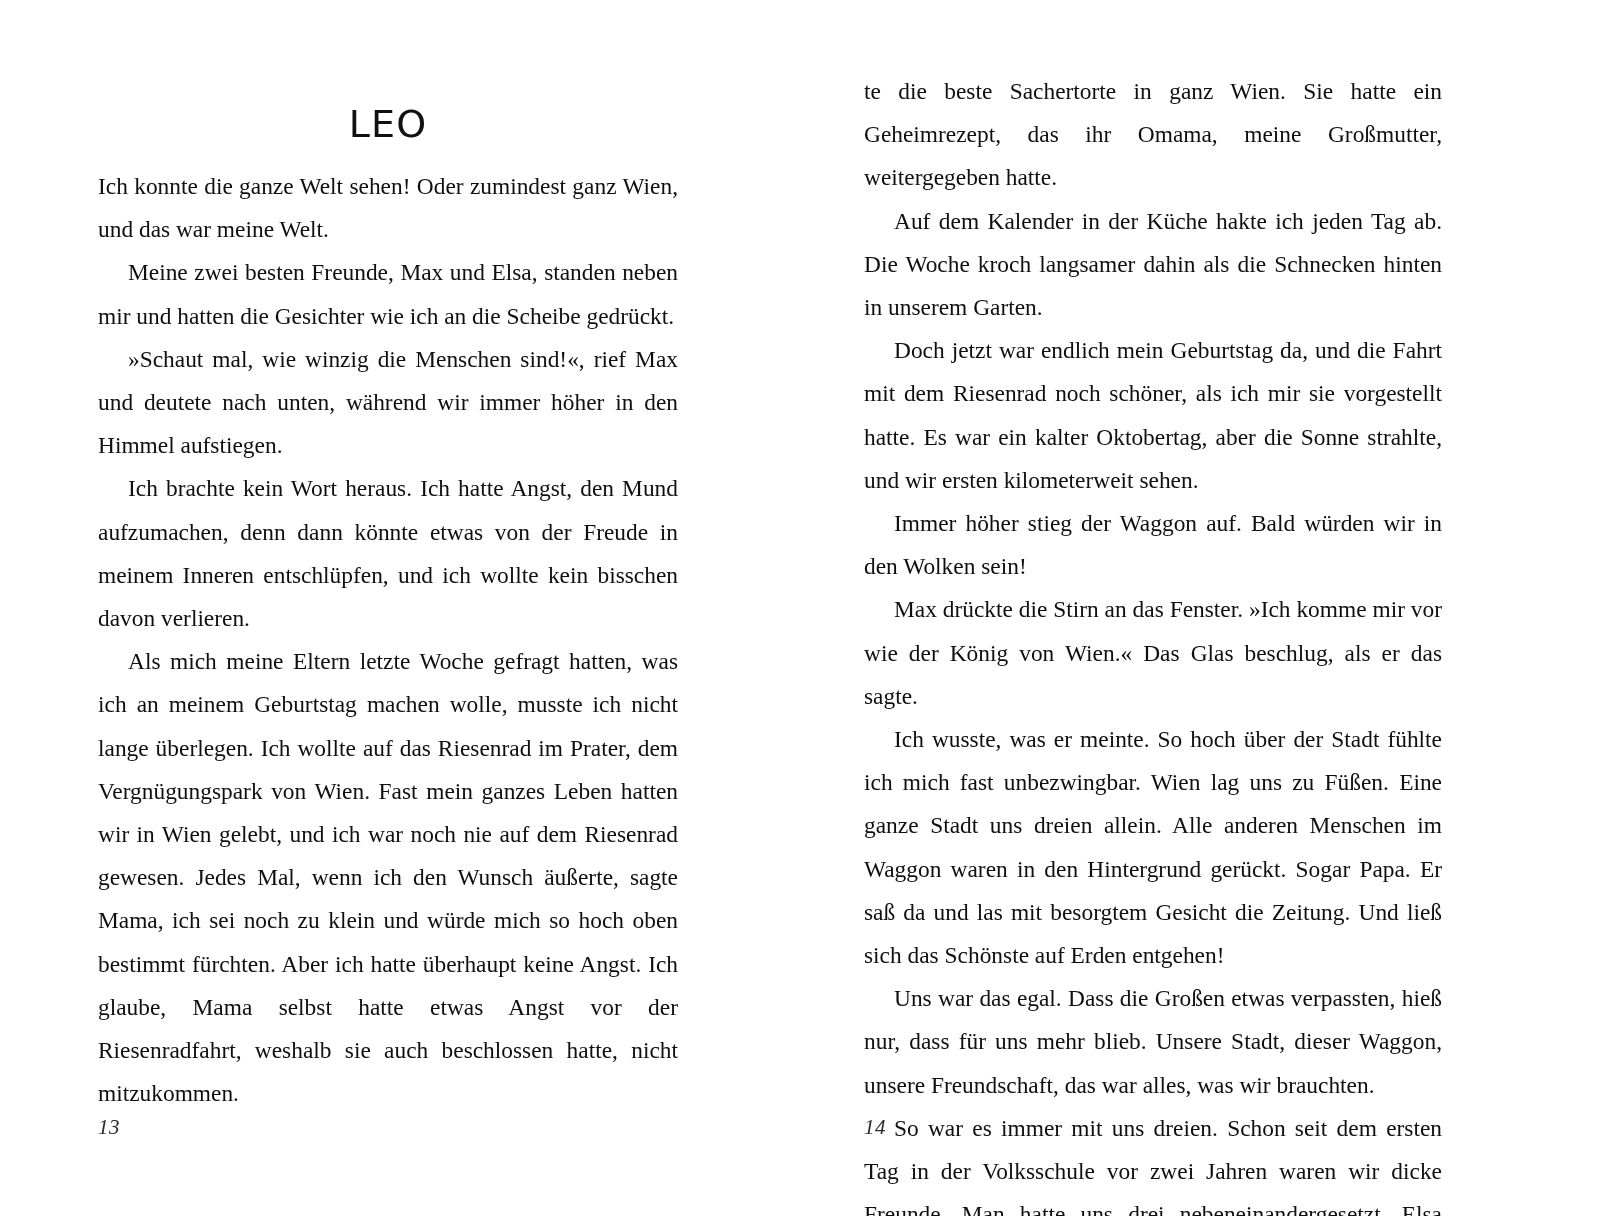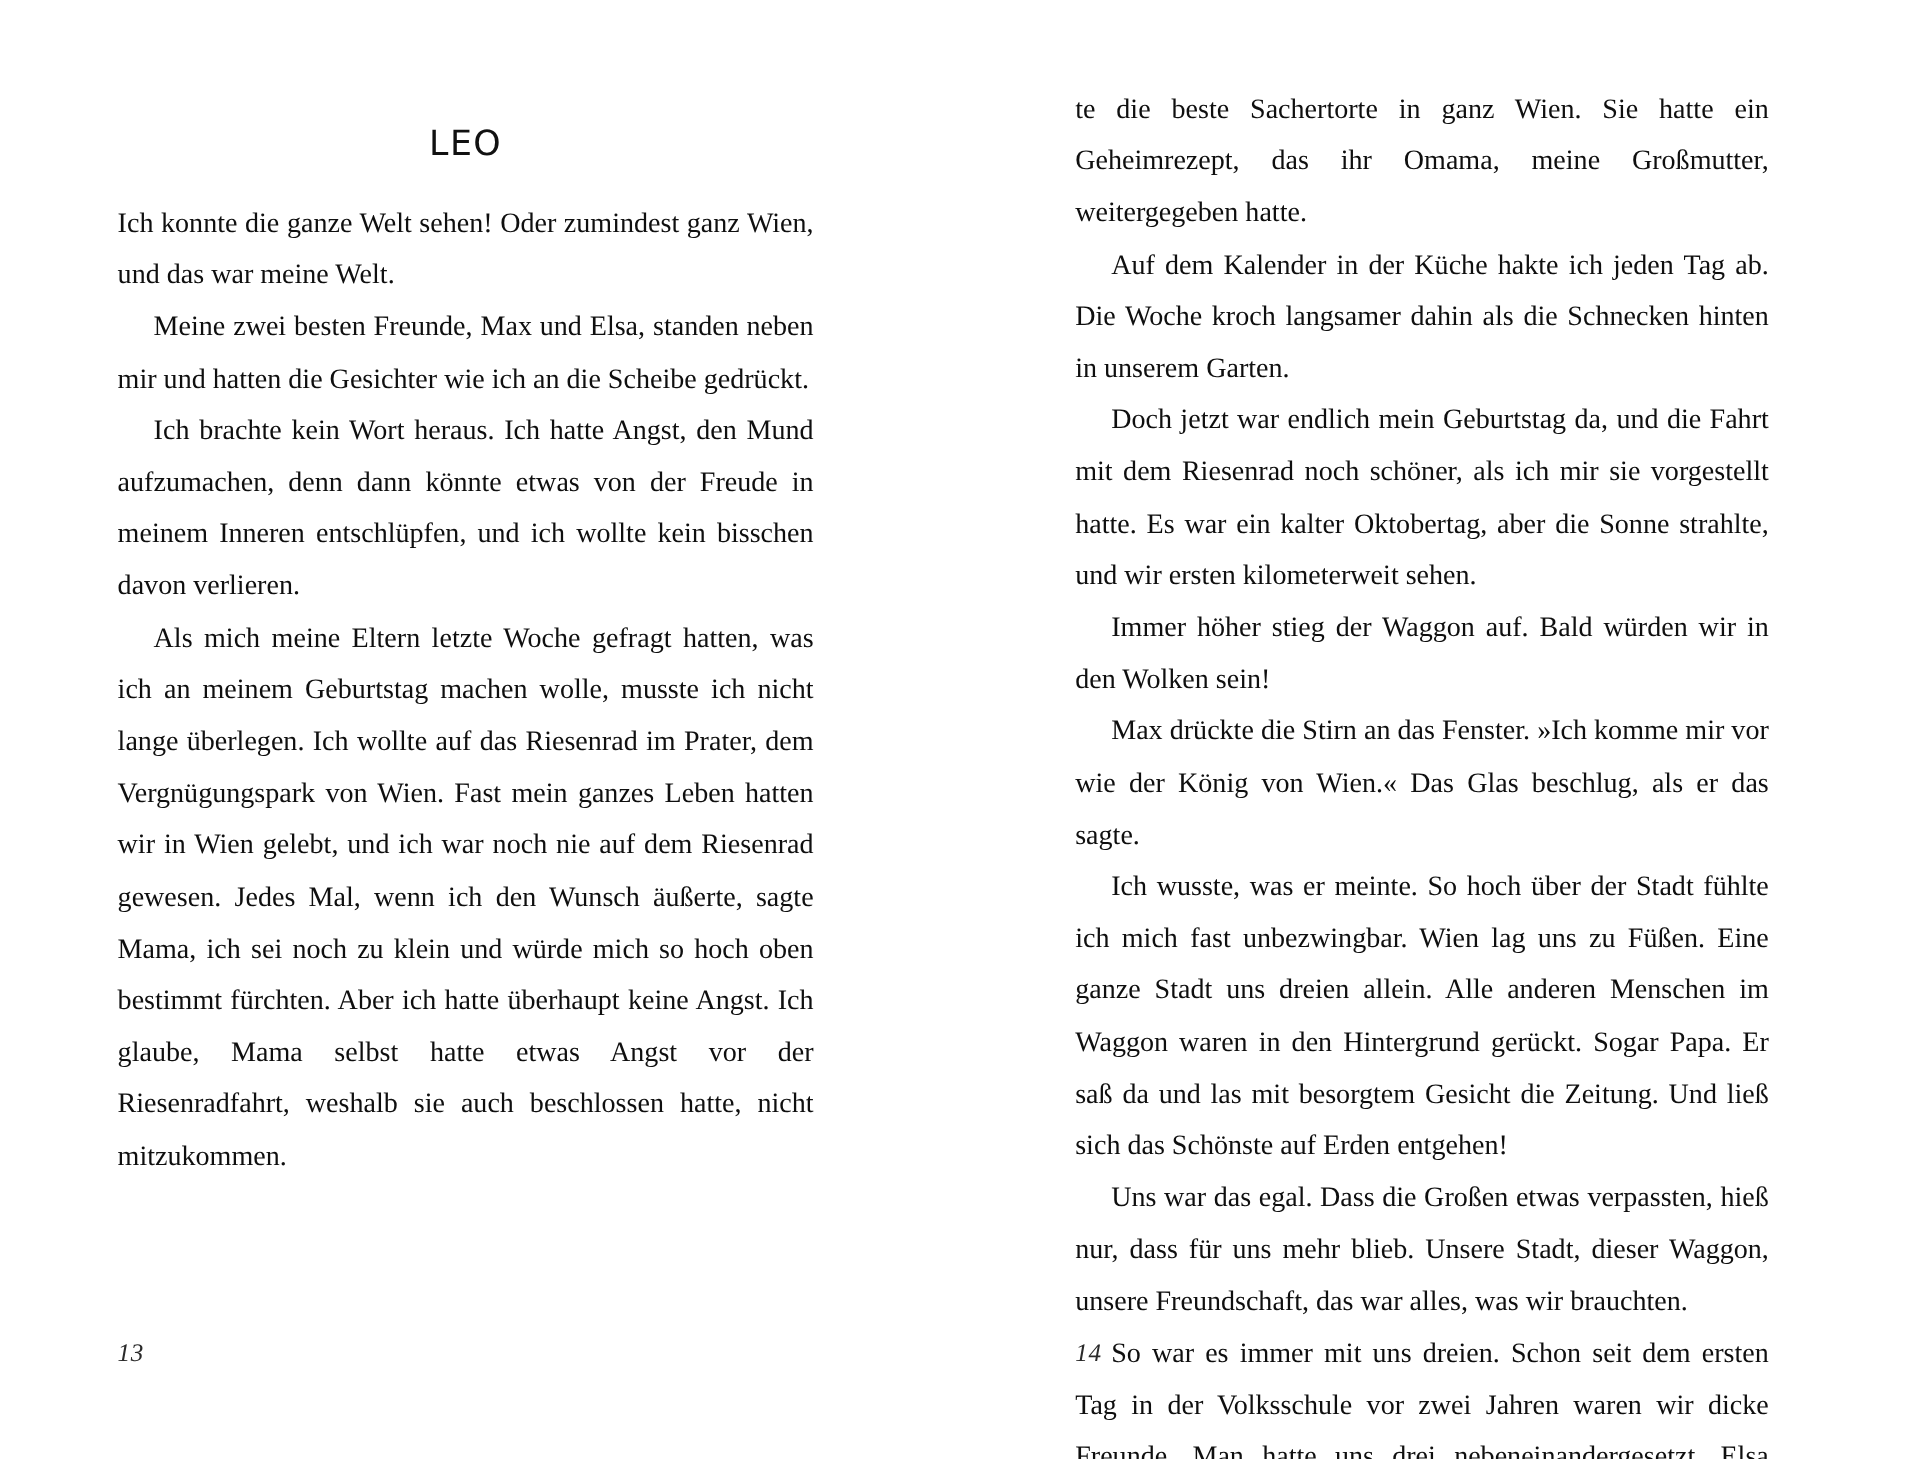--- a/index.html
+++ b/index.html
@@ -26,31 +26,31 @@
     height: 1216px;
   }
 
   .book-page {
     position: absolute;
     top: 0;
     height: 1216px;
   }
 
   .book-page.left  { left: 98px;  width: 580px; }
-  .book-page.right { left: 896px; width: 578px; }
+  .book-page.right { left: 864px; width: 578px; }
 
   
   .chapter-title {
     position: absolute;
     top: 105px;
     left: 0;
     width: 580px;
     text-align: center;
     font-family: "DejaVu Sans", "Liberation Sans", sans-serif;
-    font-size: 29px;
+    font-size: 38px;
     font-weight: 400;
     letter-spacing: 1.2px;
     color: #111111;
     line-height: 1;
   }
 
   
   .text-block {
     position: absolute;
     left: 0;
@@ -95,20 +95,21 @@
 <div class="page">
   <div class="spread">
 
     <div class="book-page left">
 
       <div class="chapter-title">LEO</div>
 
       <div class="text-block">
         <p class="first">Ich konnte die ganze Welt sehen! Oder zumindest ganz Wien, und das war meine Welt.</p>
         <p>Meine zwei besten Freunde, Max und Elsa, standen neben mir und hatten die Gesichter wie ich an die Scheibe gedrückt.</p>
+        <p>»Schaut mal, wie winzig die Menschen sind!«, rief Max und deutete nach unten, während wir immer höher in den Himmel aufstiegen.</p>
         <p>Ich brachte kein Wort heraus. Ich hatte Angst, den Mund aufzumachen, denn dann könnte etwas von der Freude in meinem Inneren entschlüpfen, und ich wollte kein bisschen davon verlieren.</p>
         <p>Als mich meine Eltern letzte Woche gefragt hatten, was ich an meinem Geburtstag machen wolle, musste ich nicht lange überlegen. Ich wollte auf das Riesenrad im Prater, dem Vergnügungspark von Wien. Fast mein ganzes Leben hatten wir in Wien gelebt, und ich war noch nie auf dem Riesenrad gewesen. Jedes Mal, wenn ich den Wunsch äußerte, sagte Mama, ich sei noch zu klein und würde mich so hoch oben bestimmt fürchten. Aber ich hatte überhaupt keine Angst. Ich glaube, Mama selbst hatte etwas Angst vor der Riesenradfahrt, weshalb sie auch beschlossen hatte, nicht mitzukommen.</p>
 
       </div>
 
       <div class="folio">13</div>
     </div>
 
     <div class="book-page right">
 

